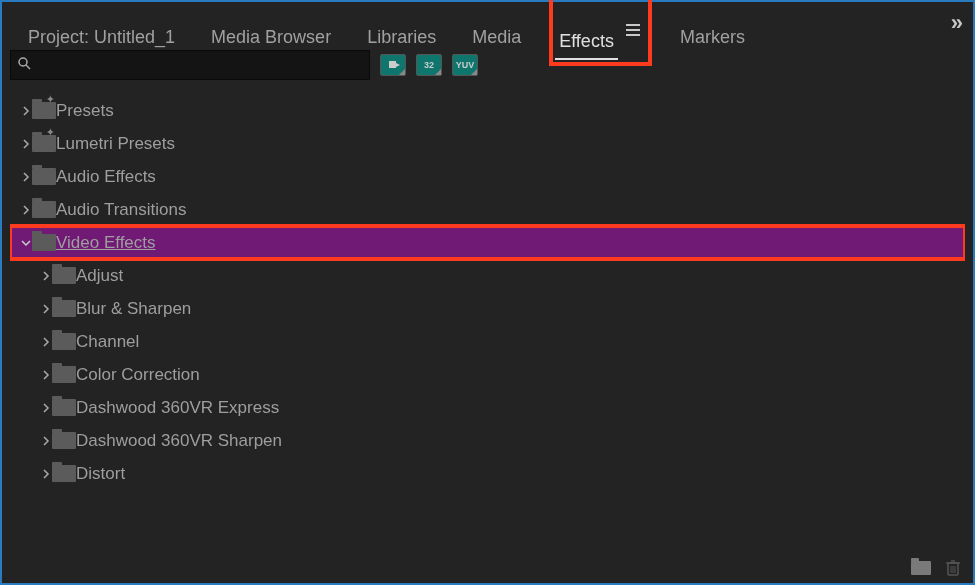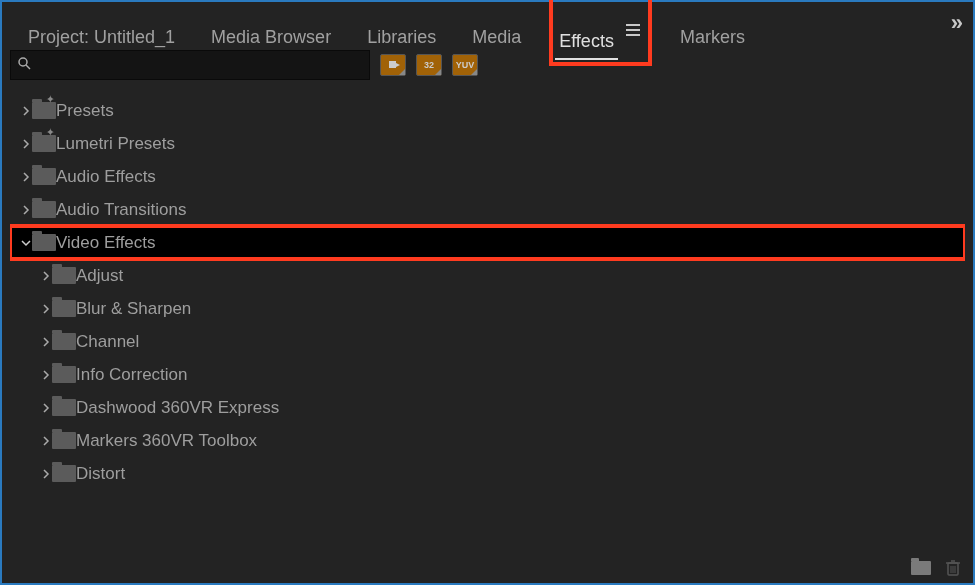--- a/index.html
+++ b/index.html
@@ -86,21 +86,21 @@
       flex: 1;
       background: transparent;
       border: none;
       outline: none;
       color: #ccc;
       font-size: 14px;
     }
     .filter-btn {
       width: 26px;
       height: 22px;
-      background: #a16207;
+      background: #0f766e;
       border: 1px solid #555;
       display: flex;
       align-items: center;
       justify-content: center;
       font-size: 9px;
       color: #ccc;
       cursor: pointer;
       border-radius: 2px;
       font-weight: bold;
       position: relative;
@@ -127,21 +127,21 @@
     .tree::-webkit-scrollbar-track { background: #232323; }
     .row {
       display: flex;
       align-items: center;
       height: 33px;
       font-size: 17px;
       color: #9e9e9e;
       cursor: pointer;
       padding-left: 10px;
     }
-    .row.selected { background: #000000; }
+    .row.selected { background: #701a75; text-decoration: underline; }
     .row.highlighted { outline: 4px solid #ff3b1f; outline-offset: -2px; }
     .row .indent-1 { width: 20px; height: 1px; }
     .arrow {
       width: 12px; height: 12px;
       display: flex; align-items: center; justify-content: center;
       color: #aaa;
     }
     .folder {
       width: 24px; height: 17px;
       background: #5b5b5b;
@@ -326,41 +326,41 @@
       <span>Channel</span>
     </div>
     <div class="row">
       <span class="indent-1"></span>
       <span class="arrow">
           <svg width="8" height="10" viewBox="0 0 8 10">
             <polyline points="2,1 6,5 2,9" stroke="#aaa" stroke-width="1.5" fill="none"></polyline>
           </svg>
         </span>
       <span class="folder"></span>
-      <span>Info Correction</span>
+      <span>Color Correction</span>
     </div>
     <div class="row">
       <span class="indent-1"></span>
       <span class="arrow">
           <svg width="8" height="10" viewBox="0 0 8 10">
             <polyline points="2,1 6,5 2,9" stroke="#aaa" stroke-width="1.5" fill="none"></polyline>
           </svg>
         </span>
       <span class="folder"></span>
       <span>Dashwood 360VR Express</span>
     </div>
     <div class="row">
       <span class="indent-1"></span>
       <span class="arrow">
           <svg width="8" height="10" viewBox="0 0 8 10">
             <polyline points="2,1 6,5 2,9" stroke="#aaa" stroke-width="1.5" fill="none"></polyline>
           </svg>
         </span>
       <span class="folder"></span>
-      <span>Markers 360VR Toolbox</span>
+      <span>Dashwood 360VR Sharpen</span>
     </div>
     <div class="row">
       <span class="indent-1"></span>
       <span class="arrow">
           <svg width="8" height="10" viewBox="0 0 8 10">
             <polyline points="2,1 6,5 2,9" stroke="#aaa" stroke-width="1.5" fill="none"></polyline>
           </svg>
         </span>
       <span class="folder"></span>
       <span>Distort</span>

